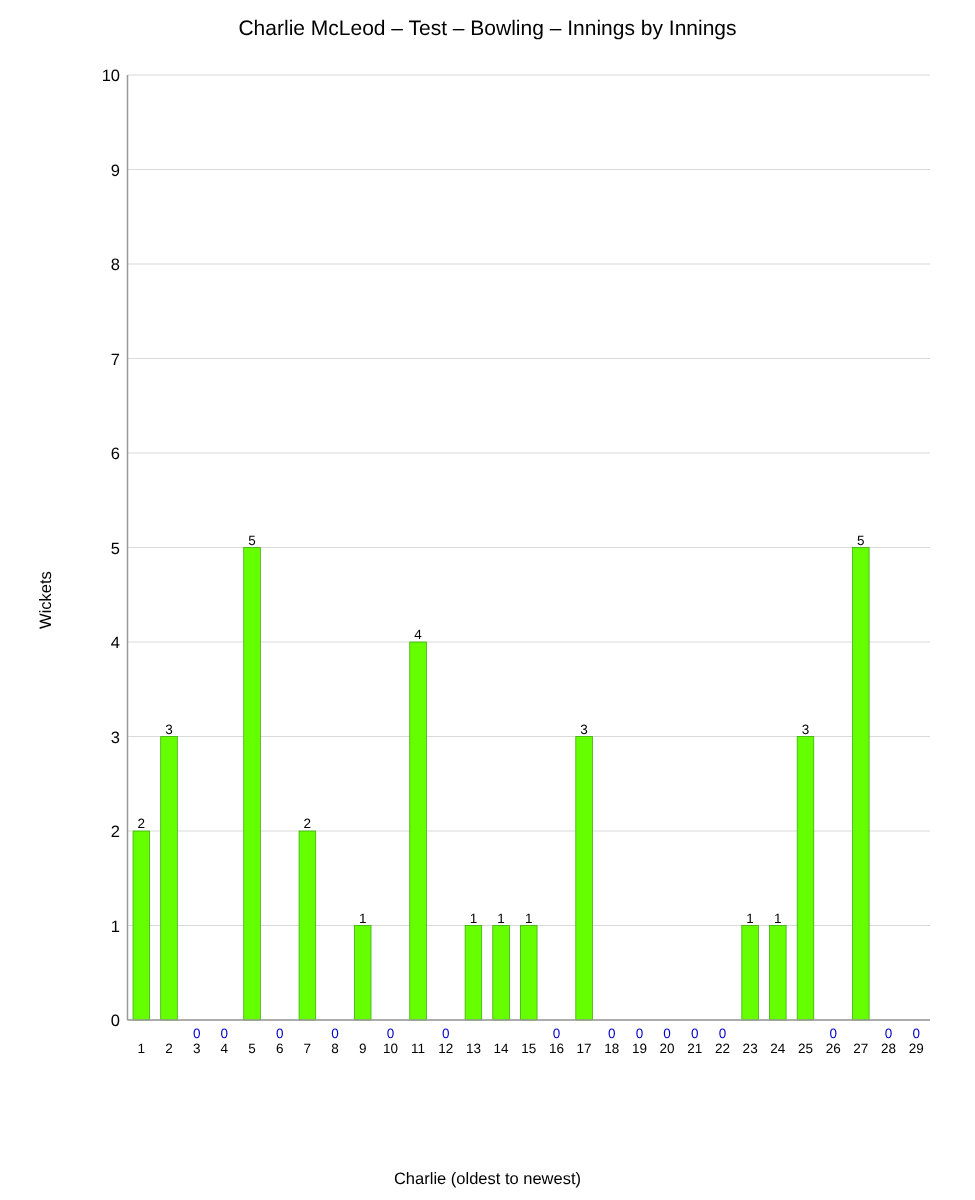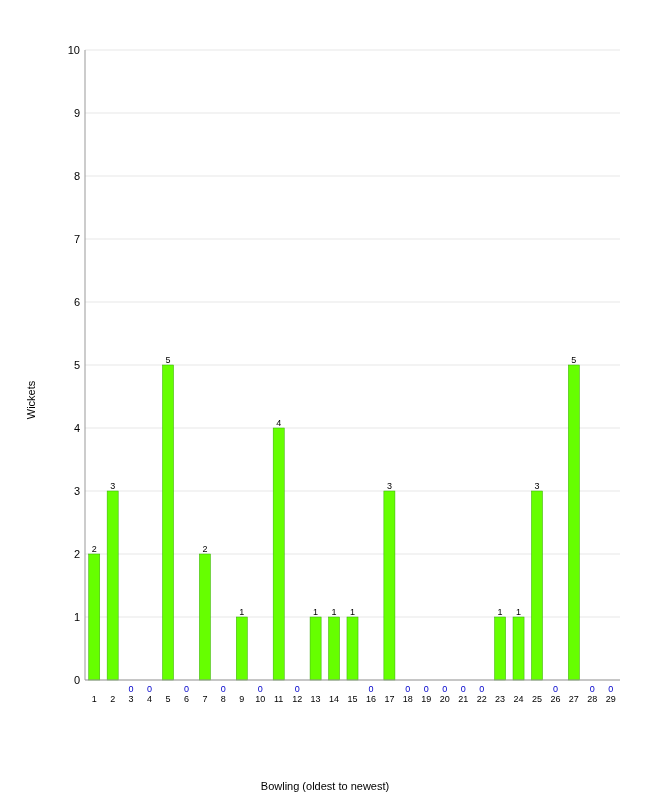--- a/index.html
+++ b/index.html
@@ -57,20 +57,21 @@
     }
     svg.main-chart {
       width: 100%;
       height: 100%;
     }
   </style>
 </head>
 <body>
 
 <div class="chart-container">
+  <div class="chart-title">Charlie McLeod – Test – Bowling – Innings by Innings</div>
 
   <div class="y-axis-label">Wickets</div>
 
   <div class="chart-area">
     <svg class="main-chart" id="chart-svg">
     <line x1="30" y1="645" x2="565" y2="645" stroke="#ccc" stroke-width="0.5"></line>
         <text x="25" y="649" text-anchor="end" font-size="11" fill="#000">0</text>
         <line x1="30" y1="582" x2="565" y2="582" stroke="#ccc" stroke-width="0.5"></line>
         <text x="25" y="586" text-anchor="end" font-size="11" fill="#000">1</text>
         <line x1="30" y1="519" x2="565" y2="519" stroke="#ccc" stroke-width="0.5"></line>
@@ -161,14 +162,14 @@
         <text x="518.8793103448276" y="667" text-anchor="middle" font-size="9" fill="#000">27</text>
         <text x="537.3275862068966" y="657" text-anchor="middle" font-size="9" fill="#0000cc">0</text>
         <text x="537.3275862068966" y="667" text-anchor="middle" font-size="9" fill="#000">28</text>
         <text x="555.7758620689656" y="657" text-anchor="middle" font-size="9" fill="#0000cc">0</text>
         <text x="555.7758620689656" y="667" text-anchor="middle" font-size="9" fill="#000">29</text>
         <line x1="30" y1="645" x2="565" y2="645" stroke="#999" stroke-width="1"></line>
         <line x1="30" y1="15" x2="30" y2="645" stroke="#999" stroke-width="1"></line>
       </svg>
   </div>
 
-  <div class="x-axis-label">Bowling (oldest to newest)</div>
+  <div class="x-axis-label">Charlie (oldest to newest)</div>
 </div>
 
 </body></html>

